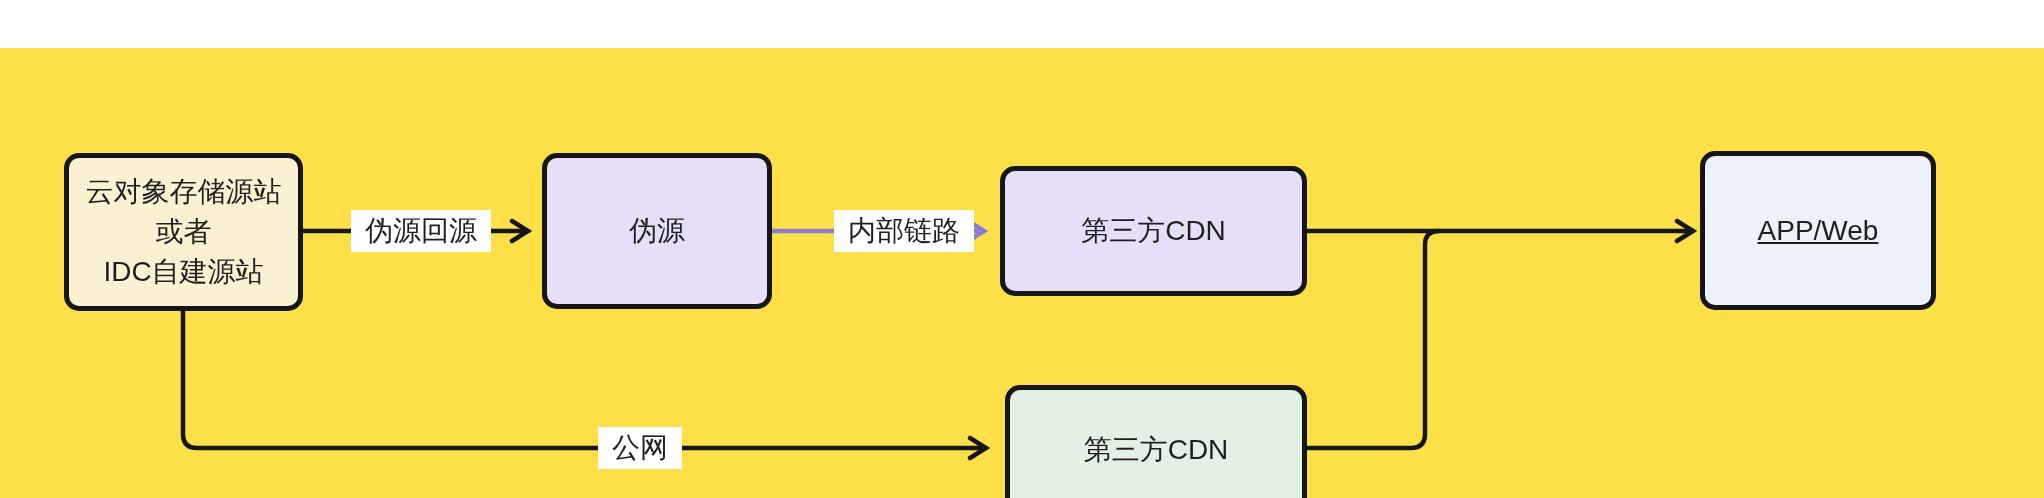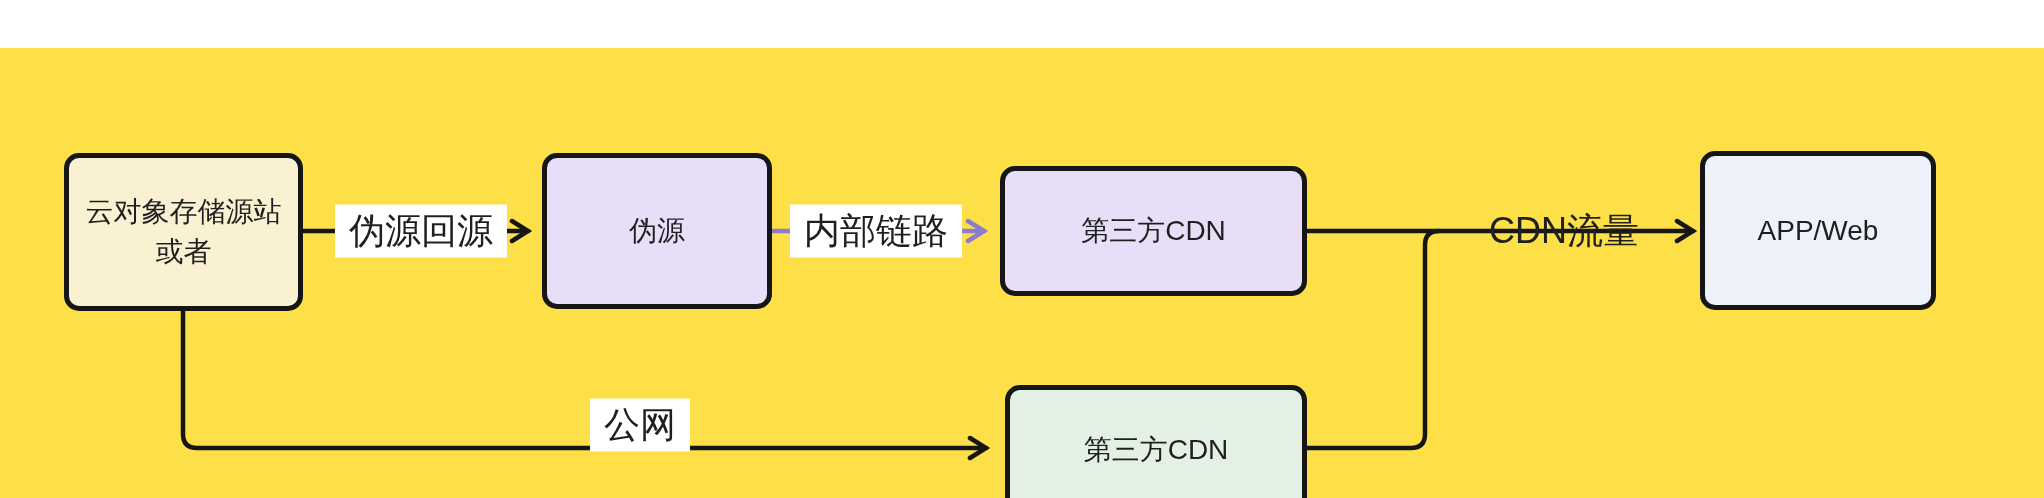--- a/index.html
+++ b/index.html
@@ -33,34 +33,34 @@
     justify-content: center;
     text-align: center;
     color: #1f1f1f;
     font-size: 28px;
     line-height: 40px;
   }
   .node-origin   { left: 64px;   top: 105px; width: 239px; height: 158px; }
   .node-pseudo   { left: 542px;  top: 105px; width: 230px; height: 156px; gap: 20px; }
   .node-volc     { left: 1000px; top: 118px; width: 307px; height: 130px; }
   .node-third    { left: 1005px; top: 337px; width: 302px; height: 129px; }
-  .node-app      { left: 1700px; top: 103px; width: 236px; height: 159px; }
+  .node-app      { left: 1700px; top: 103px; width: 236px; height: 159px; text-decoration: underline; }
   .edge-label {
     position: absolute;
     transform: translate(-50%, -50%);
-    font-size: 36px;
+    font-size: 28px;
     color: #1f1f1f;
     white-space: nowrap;
     padding: 2px 14px;
   }
   .edge-label.on-line { background: transparent; padding: 2px 4px; }
   .lbl-pseudo-back { left: 421px;  top: 183px; }
-  .lbl-internal    { left: 876px;  top: 183px; }
+  .lbl-internal    { left: 904px;  top: 183px; }
   .lbl-cdn-traffic { left: 1564px; top: 183px; }
-  .lbl-public      { left: 640px;  top: 377px; }
+  .lbl-public      { left: 640px;  top: 400px; }
 </style>
 </head>
 <body>
 
 <div class="canvas">
 
   <svg class="edge-layer" viewBox="0 0 2044 498">
     <defs>
       <marker id="arrow-dark" viewBox="0 0 26 26" refX="20" refY="13" markerWidth="26" markerHeight="26" orient="auto" markerUnits="userSpaceOnUse">
         <path d="M4 3 L20 13 L4 23" fill="none" stroke-width="4.5" stroke-linecap="round" stroke-linejoin="miter" stroke="#161616"></path>
@@ -77,20 +77,21 @@
     <path class="edge" d="M1307 183 H 1693" marker-end="url(#arrow-dark)" stroke="#161616"></path>
 
     <path class="edge" d="M183 263 V 386 Q 183 400 197 400 H 986" marker-end="url(#arrow-dark)" stroke="#161616"></path>
 
     <path class="edge" d="M1307 400 H 1411 Q 1425 400 1425 386 V 197 Q 1425 183 1439 183" stroke="#161616"></path>
   </svg>
 
   <div class="node node-origin" style="background: rgb(250, 240, 210);">
     <div>云对象存储源站</div>
     <div>或者</div>
+    <div>IDC自建源站</div>
   </div>
 
   <div class="node node-pseudo" style="background: rgb(230, 223, 247);">
     <div>伪源</div>
   </div>
 
   <div class="node node-volc" style="background: rgb(230, 223, 247);">
     <div>第三方CDN</div>
   </div>
 
@@ -99,17 +100,16 @@
   </div>
 
   <div class="node node-app" style="background: rgb(237, 241, 249);">
     <div>APP/Web</div>
   </div>
 
   <div class="edge-label lbl-pseudo-back" style="background: rgb(255, 255, 255);">伪源回源</div>
 
   <div class="edge-label lbl-internal" style="background: rgb(255, 255, 255);">内部链路</div>
 
-  <div class="edge-label on-line lbl-cdn-traffic">CDN流量</div>
 
   <div class="edge-label lbl-public" style="background: rgb(255, 255, 255);">公网</div>
 
 </div>
 
 </body></html>

